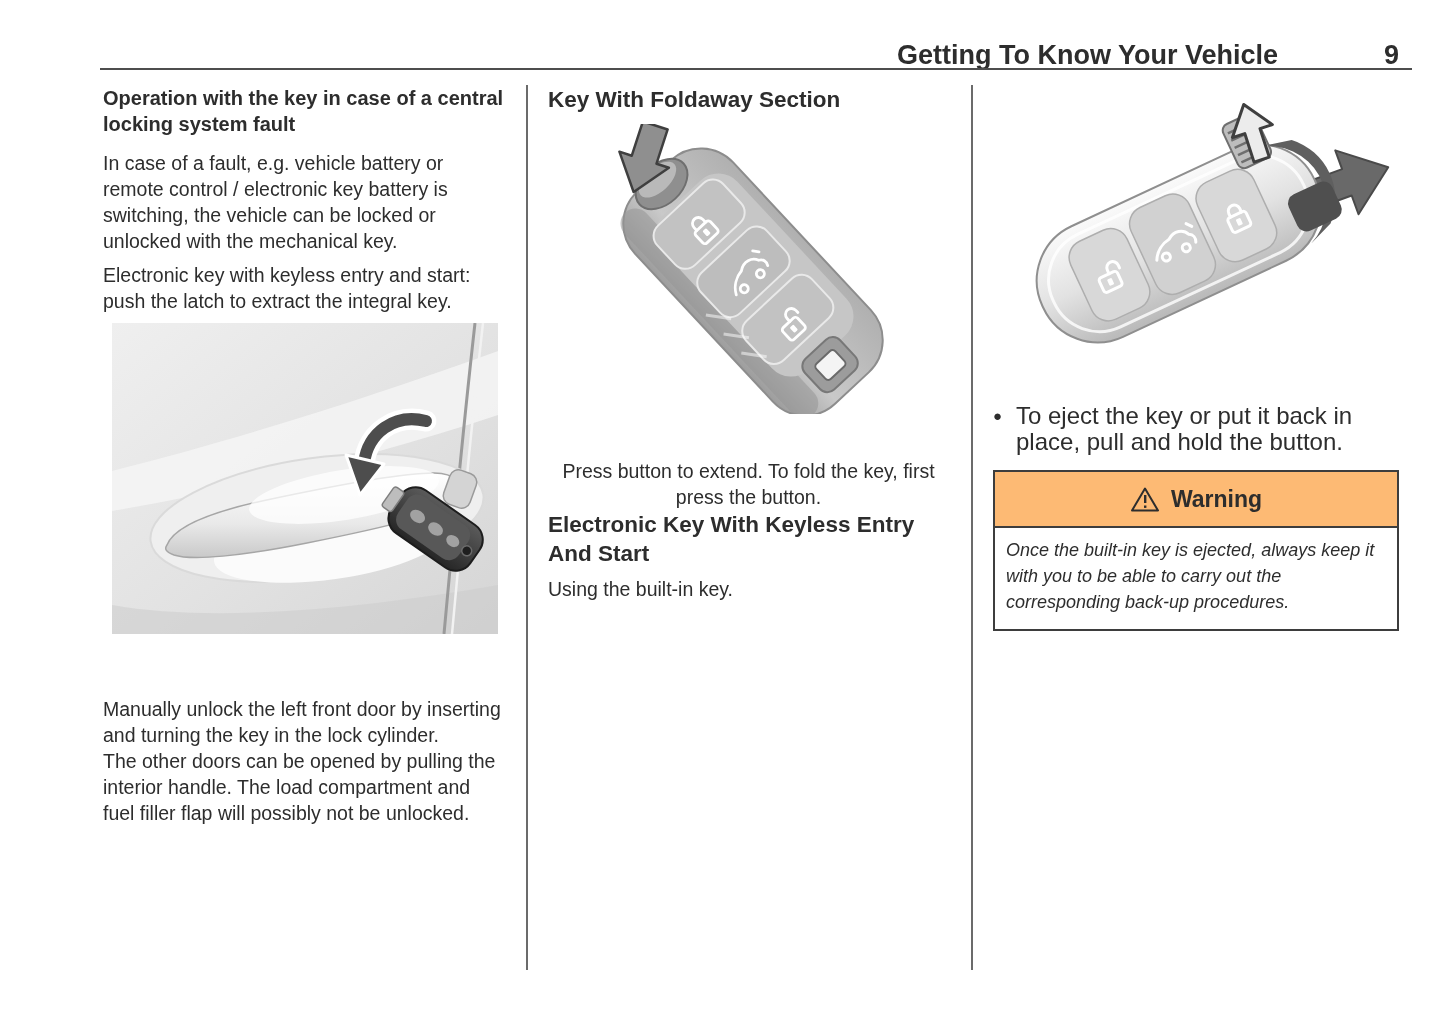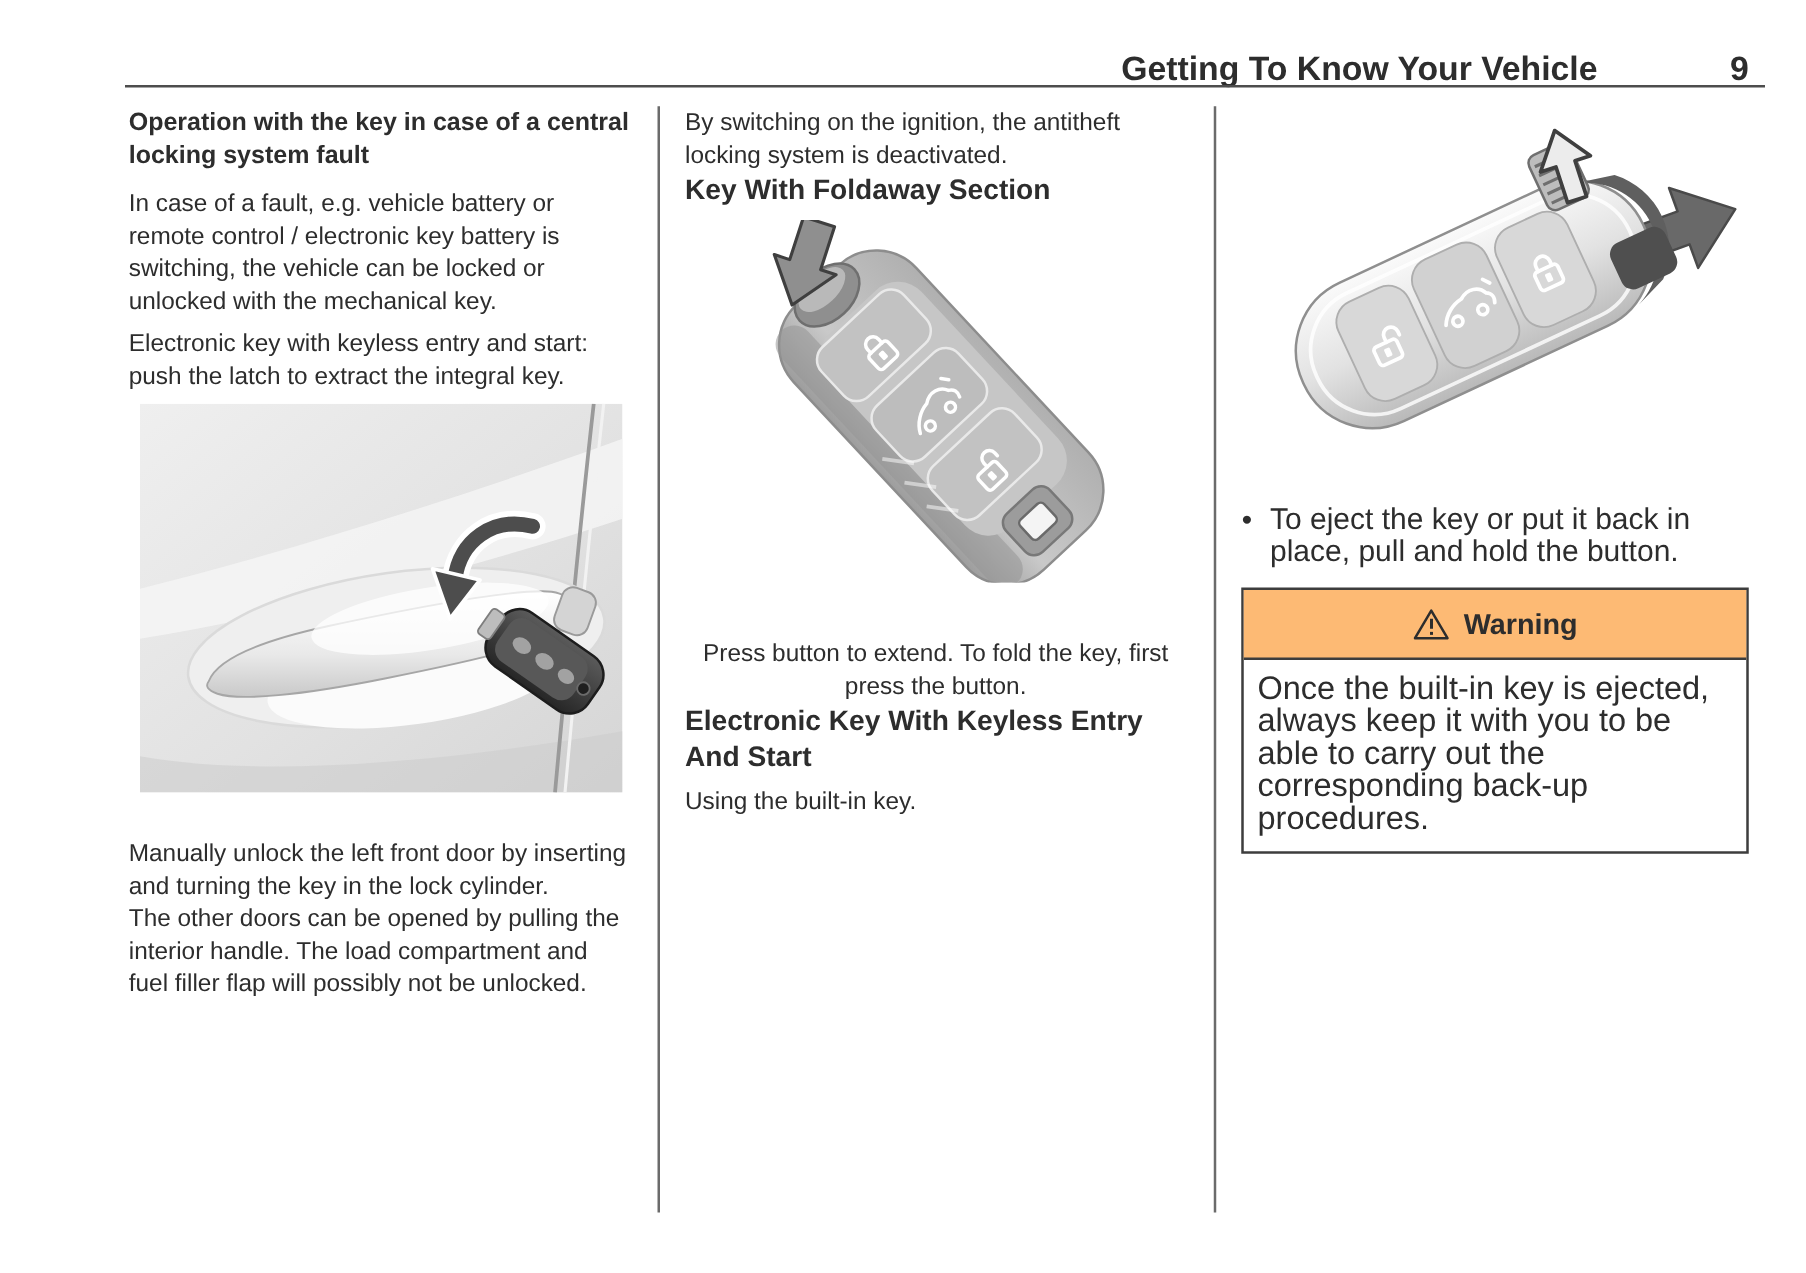--- a/index.html
+++ b/index.html
@@ -26,34 +26,34 @@
   .mt-para { margin-top:13px; }
   .mt-head { }
   .mt-small { margin-top:8px; }
 
   figure { display:block; }
   .fig-handle  { margin:9px 0 0 9px;  width:386px; height:311px; }
   .fig-flipkey { margin:10px 0 0 20px; width:368px; height:290px; }
   .fig-ekey    { margin:10px 0 0 2px;  width:400px; height:285px; }
   figure svg { display:block; width:100%; height:100%; }
 
-  .para-unlock { margin-top:36px; }
+  .para-unlock { margin-top:62px; }
   .fig-gap-para { margin-top:44px;text-align:center; }
 
   .bullet-item { display:flex; margin-top:23px; }
   .bullet-dot  { font-size:15px; line-height:26px; width:23px; flex:0 0 23px; }
   .bullet-text { font-size:24px; line-height:26px; }
 
   .warning-box  { margin-top:15px; border:2px solid #3d3d3d; background:#ffffff; }
   .warning-head {
     background:#fdba74; border-bottom:2px solid #3d3d3d;
     display:flex; align-items:center; justify-content:center; gap:11px;
     height:56px; font-size:23px; font-weight:bold;
   }
-  .warning-body { padding:9px 11px 14px 11px; font-size:26px; line-height:26px; }
+  .warning-body { padding:9px 11px 14px 11px; font-size:18px; line-height:26px;font-style:italic; }
   .warn-tri { width:30px; height:27px; }
 </style>
 </head>
 <body>
 
 <div>
 
   <div class="header-title">Getting To Know Your Vehicle</div>
   <div class="page-number">9</div>
   <div class="header-rule"></div>
@@ -113,21 +113,20 @@
       </svg>
     </figure>
 
     <div class="para-unlock">
       <p class="body-text">Manually unlock the left front door by inserting and turning the key in the lock cylinder.</p>
       <p class="body-text">The other doors can be opened by pulling the interior handle. The load compartment and fuel filler flap will possibly not be unlocked.</p>
     </div>
   </section>
 
   <section class="col col-middle">
-    <p class="body-text">By switching on the ignition, the antitheft locking system is deactivated.</p>
     <h2 class="sec-head mt-head">Key With Foldaway Section</h2>
 
     <figure class="fig-flipkey">
       <svg viewBox="0 0 368 290">
         <defs>
           <linearGradient id="fkb" x1="0" y1="0" x2="1" y2="0">
             <stop offset="0" stop-color="#9d9d9d"></stop>
               <stop offset="0.35" stop-color="#c9c9c9"></stop>
               <stop offset="1" stop-color="#b0b0b0"></stop>
           </linearGradient>

